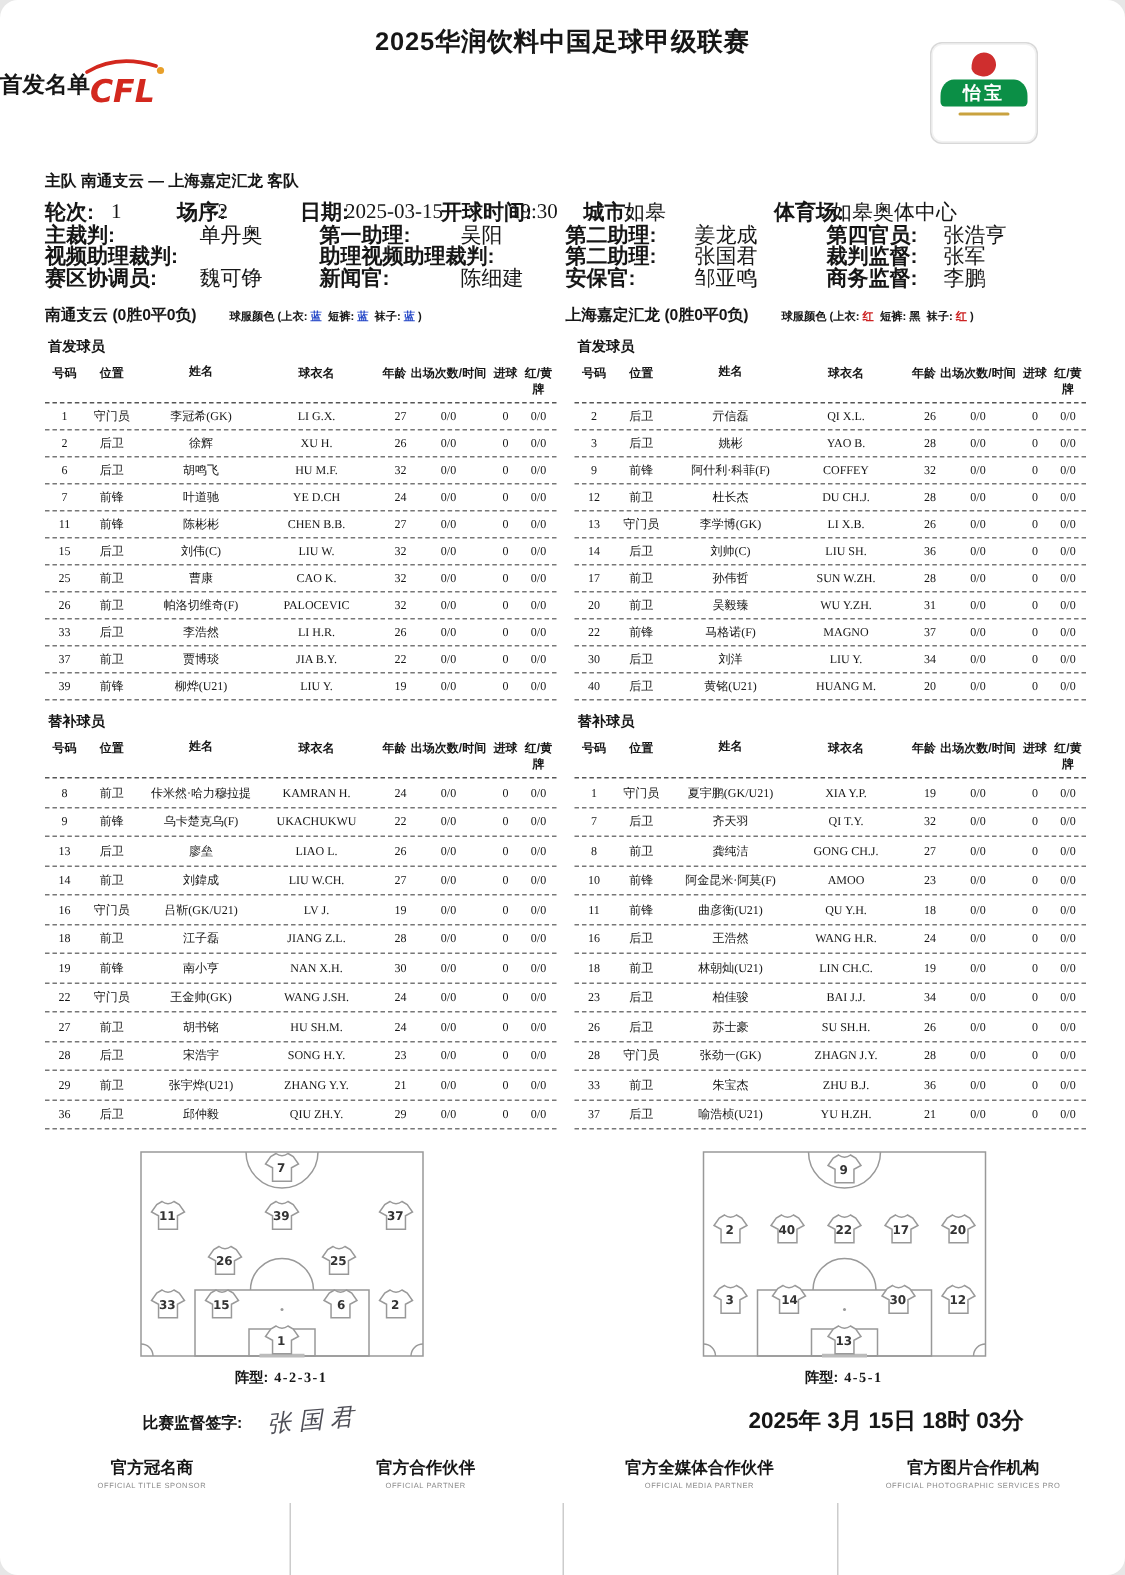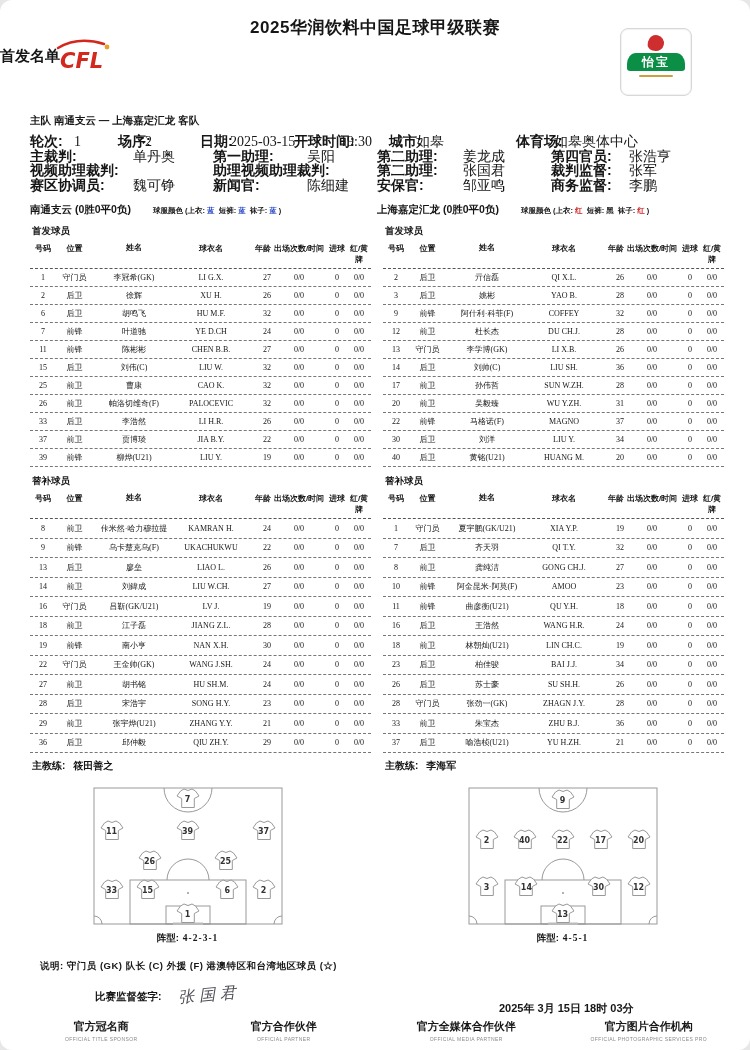--- a/index.html
+++ b/index.html
@@ -46,21 +46,21 @@
   .pitch svg.field{position:absolute;inset:0;}
   .jersey{position:absolute;width:24px;height:21px;transform:translate(-50%,-50%);}
   .jersey .jn{position:absolute;left:0;right:0;top:7px;text-align:center;font-size:8px;font-weight:bold;color:#333;font-family:"DejaVu Sans",sans-serif;}
   .formation{text-align:center;font-size:9.5px;font-weight:bold;margin-top:7px;}
   .formation .fv{font-family:"Liberation Serif",serif;margin-left:4px;letter-spacing:1px;}
   
   .legend{margin:15px 0 0 40px;font-size:9.5px;font-weight:bold;letter-spacing:.5px;}
   .sigrow{position:relative;height:26px;margin-top:12px;}
   .siglab{position:absolute;left:95px;top:5px;font-size:10.5px;font-weight:bold;}
   .signame{position:absolute;left:178px;top:0;font-size:16px;font-family:"Liberation Serif",serif;font-style:italic;letter-spacing:5px;color:#2e2e38;transform:rotate(-5deg);opacity:.85;}
-  .sigdate{position:absolute;left:499px;top:16px;font-size:11px;font-weight:bold;}
+  .sigdate{position:absolute;left:499px;top:1px;font-size:15px;font-weight:bold;}
   
   .footer{display:flex;margin-top:8px;padding:0 10px;}
   .spcol{flex:1;text-align:center;position:relative;}
   .spzh{font-size:11px;font-weight:bold;}
   .spen{font-size:5px;color:#8a8a8a;letter-spacing:.4px;margin-top:2px;}
   .splogo{height:58px;margin-top:8px;display:flex;align-items:center;justify-content:center;}
   .spcol + .spcol .splogo{border-left:1px solid #ccc;}
 </style>
 </head>
 <body>
@@ -403,23 +403,20 @@
             <span class="tc c0">36</span>
             <span class="tc c1">后卫</span>
             <span class="tc c2">邱仲毅</span>
             <span class="tc c3">QIU ZH.Y.</span>
             <span class="tc c4">29</span>
             <span class="tc c5">0/0</span>
             <span class="tc c6">0</span>
             <span class="tc c7">0/0</span>
           </div>
         </div>
-      <div class="coach">
-        <span>主教练:</span><span class="cv">筱田善之</span>
-      </div>
     </div>
     <div class="col">
       <div class="seclab">首发球员</div>
       <div class="thead">
           <span class="tc c0">号码</span>
           <span class="tc c1">位置</span>
           <span class="tc c2">姓名</span>
           <span class="tc c3">球衣名</span>
           <span class="tc c4">年龄</span>
           <span class="tc c5">出场次数/时间</span>
@@ -664,23 +661,20 @@
             <span class="tc c0">37</span>
             <span class="tc c1">后卫</span>
             <span class="tc c2">喻浩桢(U21)</span>
             <span class="tc c3">YU H.ZH.</span>
             <span class="tc c4">21</span>
             <span class="tc c5">0/0</span>
             <span class="tc c6">0</span>
             <span class="tc c7">0/0</span>
           </div>
         </div>
-      <div class="coach">
-        <span>主教练:</span><span class="cv">李海军</span>
-      </div>
     </div>
   </div>
 
   <div class="pitches">
     <div class="phalf">
       <div class="pitch">
         <svg class="field" width="190" height="138" viewBox="0 0 190 138">
           <g fill="none" stroke="#999" stroke-width="1">
             <rect x="1" y="1" width="188" height="136"></rect>
             <path d="M71 1 A24 24 0 0 0 119 1"></path>
@@ -779,21 +773,20 @@
           <div class="jersey" style="left: 50%; top: 91%;"><svg width="24" height="21" viewBox="0 0 24 21">
               <path d="M8 1.5 Q12 4.5 16 1.5 L19.5 3.5 L23 8.5 L18.3 11 L18.3 20 L5.7 20 L5.7 11 L1 8.5 L4.5 3.5 Z" fill="#fff" stroke="#999" stroke-width="1"></path>
             </svg><span class="jn">13</span></div>
         </div>
       <div class="formation">
         <span>阵型:</span><span class="fv">4-5-1</span>
       </div>
     </div>
   </div>
 
-  <div class="legend">说明: 守门员 (GK) 队长 (C) 外援 (F) 港澳特区和台湾地区球员 (☆)</div>
 
   <div class="sigrow">
     <span class="siglab">比赛监督签字:</span>
     <span class="signame">张国君</span>
     <span class="sigdate">2025年 3月 15日 18时 03分</span>
   </div>
 
   <div class="footer">
     <div class="spcol">
       <div class="spzh">官方冠名商</div>

